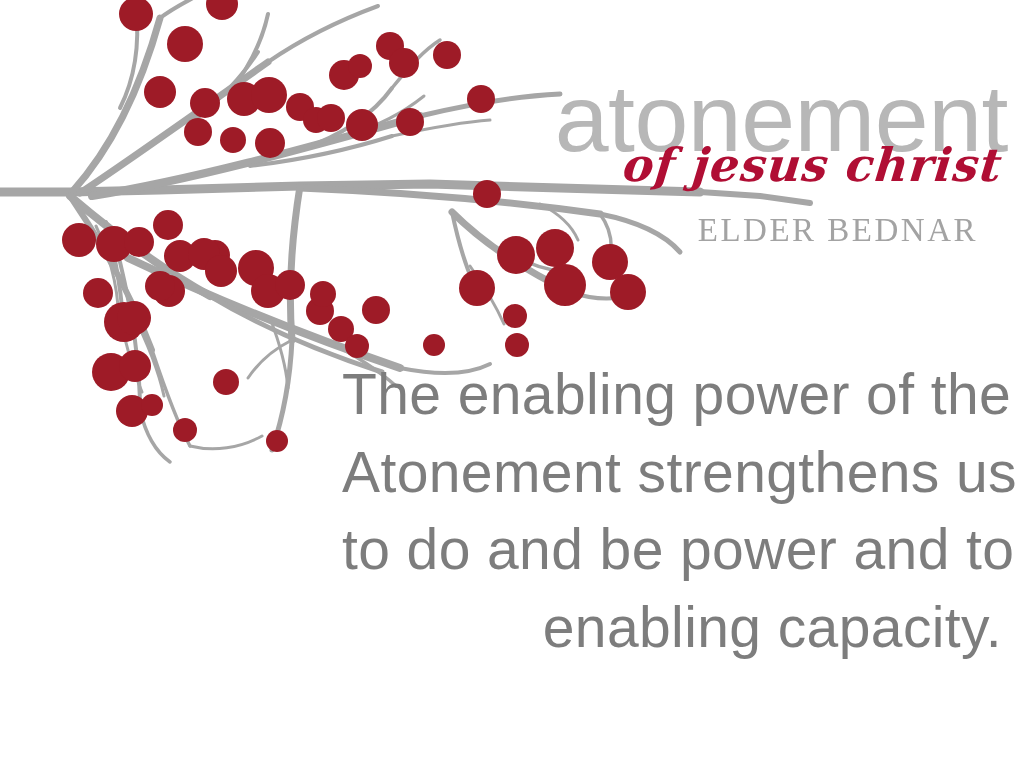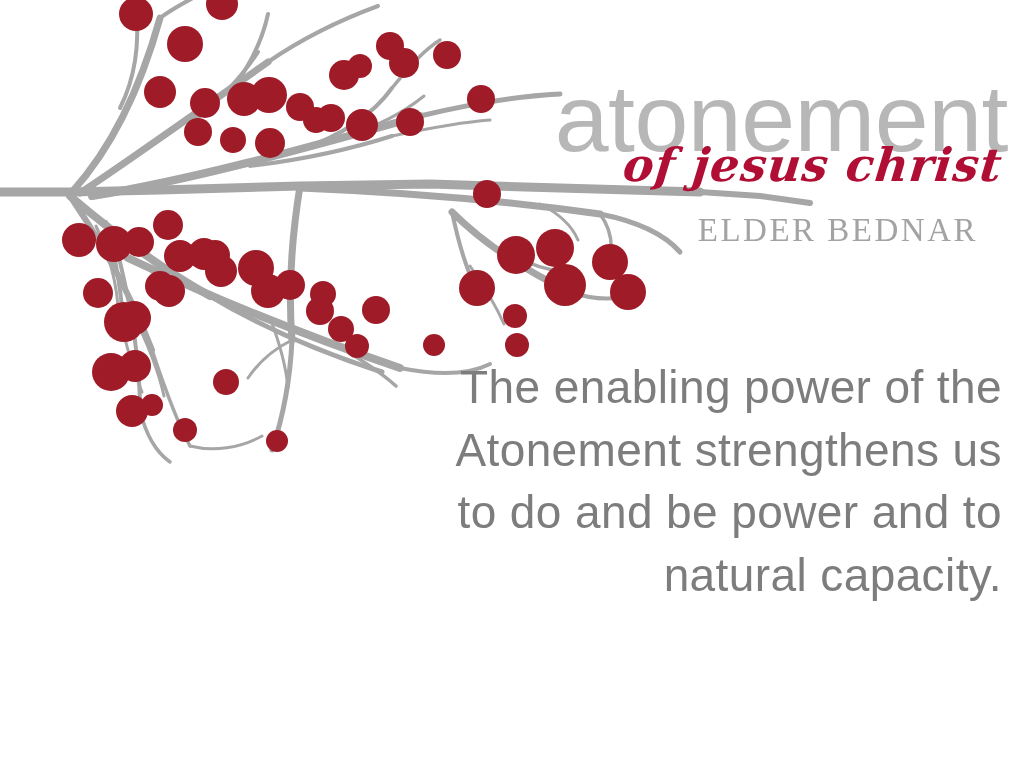--- a/index.html
+++ b/index.html
@@ -81,21 +81,21 @@
 
   
   #quote-block {
     position: absolute;
     right: 22px;
     top: 356px;
     width: 660px;
     text-align: right;
     font-family: "Liberation Sans", sans-serif;
     font-weight: 300;
-    font-size: 46px;
+    font-size: 57px;
     line-height: 1.36;
     letter-spacing: 0.4px;
     color: #7d7d7d;
   }
   #quote-block .quote-line {
     display: block;
     white-space: nowrap;
   }
 </style>
 </head>
@@ -232,16 +232,16 @@
   <div id="headline-block">
     <span id="title-atonement" style="color: rgb(183, 183, 183);">atonement</span>
     <span id="title-script" style="color: rgb(176, 14, 52);">of jesus christ</span>
     <span id="title-author" style="color: rgb(163, 163, 163);">ELDER BEDNAR</span>
   </div>
 
   <div id="quote-block" style="color: rgb(125, 125, 125);">
     <span class="quote-line">The enabling power of the</span>
     <span class="quote-line">Atonement strengthens us</span>
     <span class="quote-line">to do and be power and to</span>
-    <span class="quote-line">natural capacity.</span>
+    <span class="quote-line">enabling capacity.</span>
   </div>
 
 </div>
 
 </body></html>

